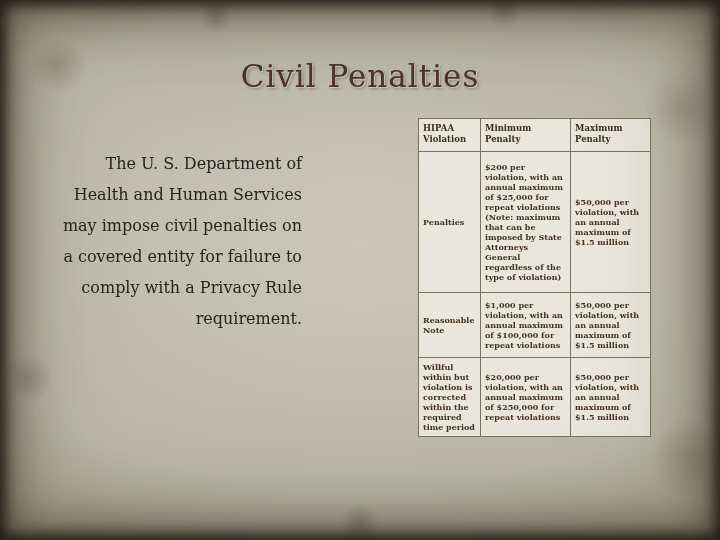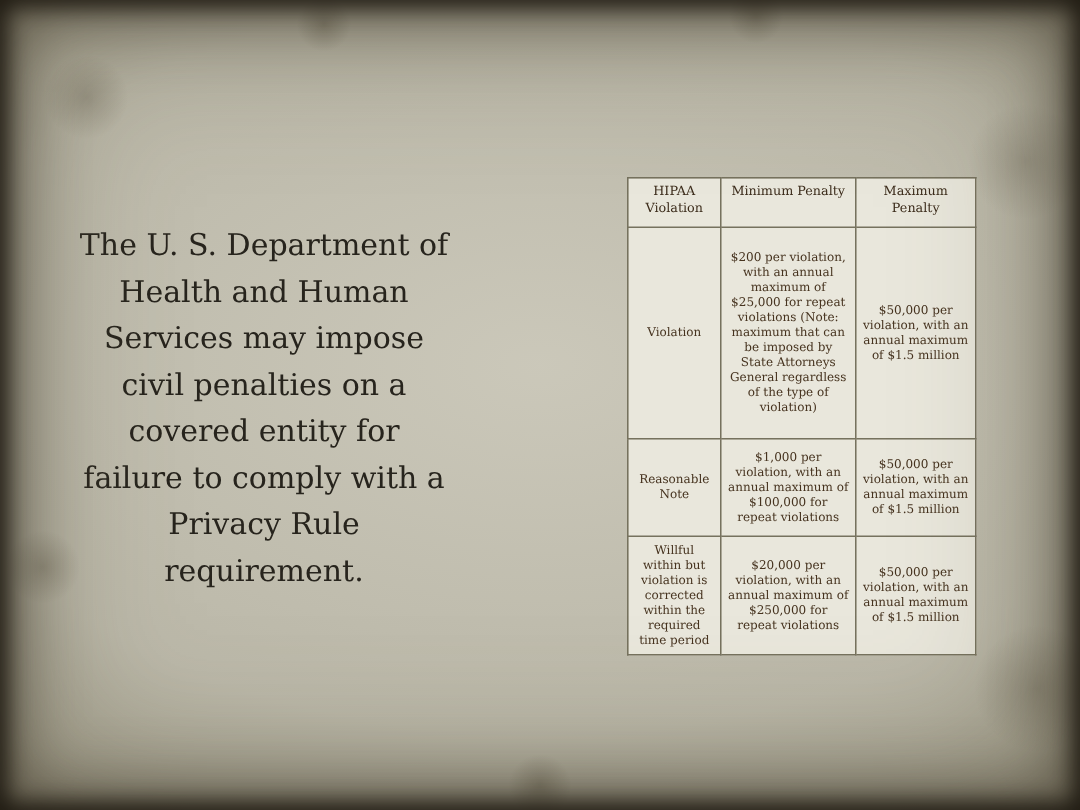--- a/index.html
+++ b/index.html
@@ -43,37 +43,37 @@
   }
   .title {
     position: absolute; top: 58px; left: 0; width: 720px;
     text-align: center;
     font-size: 31px; letter-spacing: 1px;
     color: #4c3128; font-weight: 500;
     text-shadow: 1px 1px 0 rgba(238,234,222,0.55), 2px 2px 3px rgba(45,35,22,0.35);
   }
   .body-text {
     position: absolute; left: 50px; top: 148px; width: 252px;
-    text-align: center;
-    font-size: 20px; line-height: 31px;
+    text-align: right;
+    font-size: 16px; line-height: 31px;
     color: #27241d;
   }
   table.penalties {
     position: absolute; left: 418px; top: 118px; width: 232px;
     border-collapse: collapse;
     table-layout: fixed;
   }
   table.penalties th, table.penalties td {
     border: 1px solid #76725e;
     background: #e9e7dc;
     padding: 4px 4px;
     font-size: 8px; line-height: 1.25;
     color: #46331f;
-    font-weight: normal;
-    text-align: center;
+    font-weight: bold;
+    text-align: left;
     vertical-align: middle;
     word-wrap: break-word;
     margin-left: 36px;
   }
   table.penalties th {
     vertical-align: top;
     height: 24px;
     font-size: 8.5px;
     color: #3c2c1b;
   }
@@ -82,39 +82,40 @@
   col.c1 { width: 62px; }
   col.c2 { width: 90px; }
   col.c3 { width: 80px; }
 </style>
 </head>
 <body>
 
 <div class="slide">
   <div class="texture"></div>
 
+  <div class="title">Civil Penalties</div>
 
   <div class="body-text">The U. S. Department of Health and Human Services may impose civil penalties on a covered entity for failure to comply with a Privacy Rule requirement.</div>
 
   <table class="penalties">
     <colgroup>
       <col class="c1">
         <col class="c2">
         <col class="c3">
     </colgroup>
     <thead>
       <tr>
         <th>HIPAA Violation</th>
         <th>Minimum Penalty</th>
         <th>Maximum Penalty</th>
       </tr>
     </thead>
     <tbody>
         <tr>
-          <td class="tall">Violation</td>
+          <td class="tall">Penalties</td>
           <td class="tall">$200 per violation, with an annual maximum of $25,000 for repeat violations (Note: maximum that can be imposed by State Attorneys General regardless of the type of violation)</td>
           <td class="tall">$50,000 per violation, with an annual maximum of $1.5 million</td>
         </tr>
         <tr>
           <td class="mid">Reasonable Note</td>
           <td class="mid">$1,000 per violation, with an annual maximum of $100,000 for repeat violations</td>
           <td class="mid">$50,000 per violation, with an annual maximum of $1.5 million</td>
         </tr>
         <tr>
           <td class="mid">Willful within but violation is corrected within the required time period</td>

